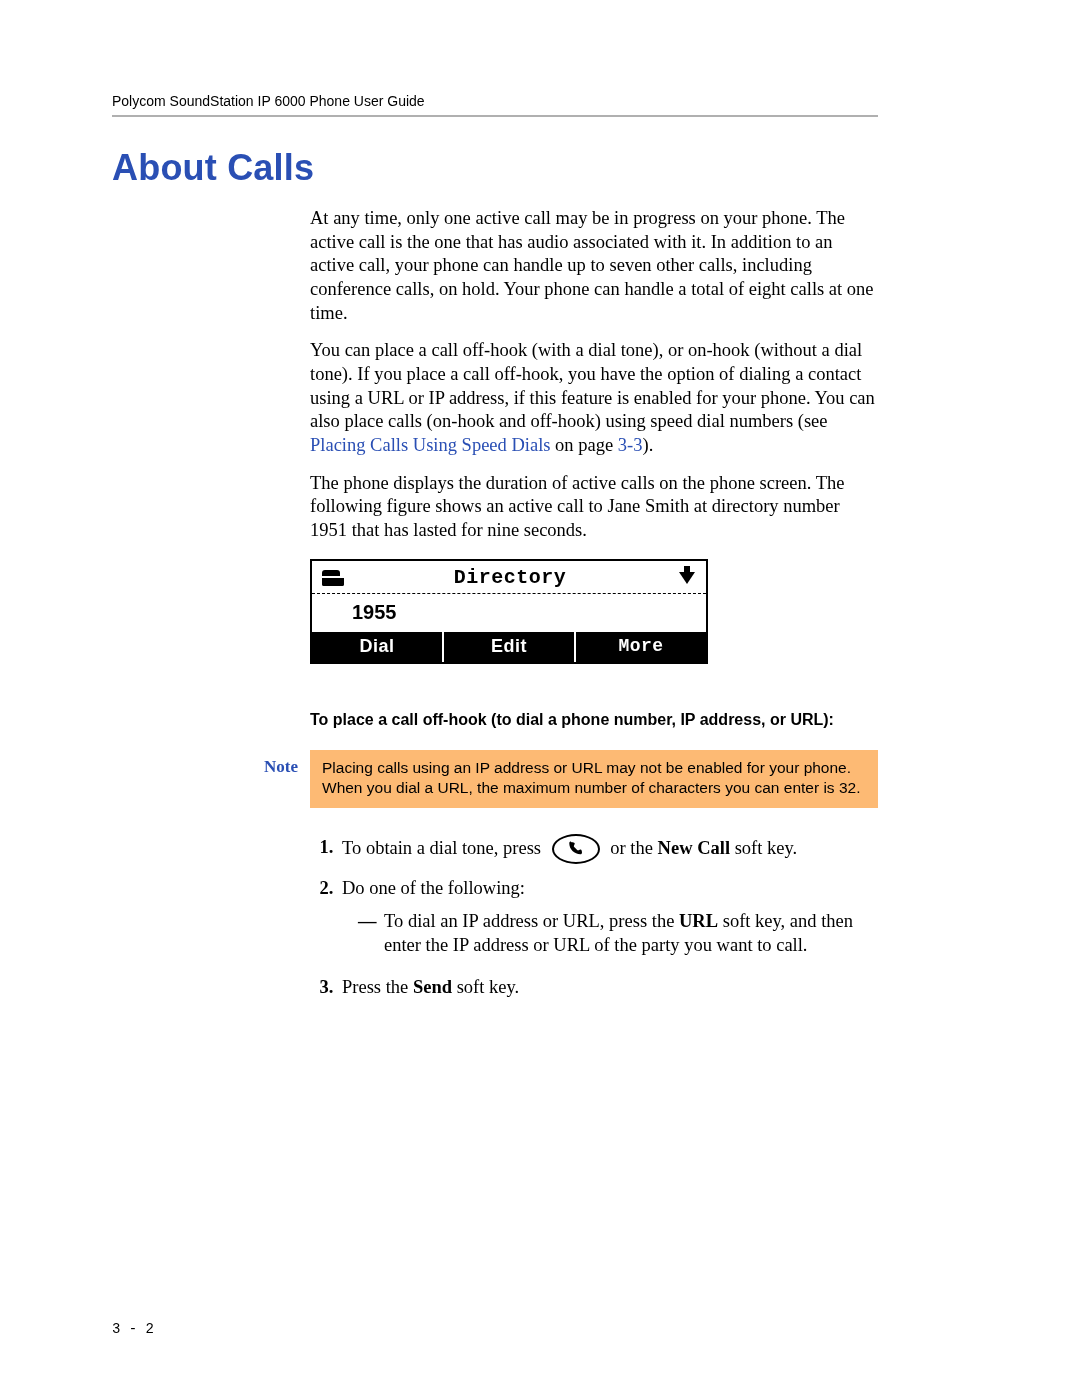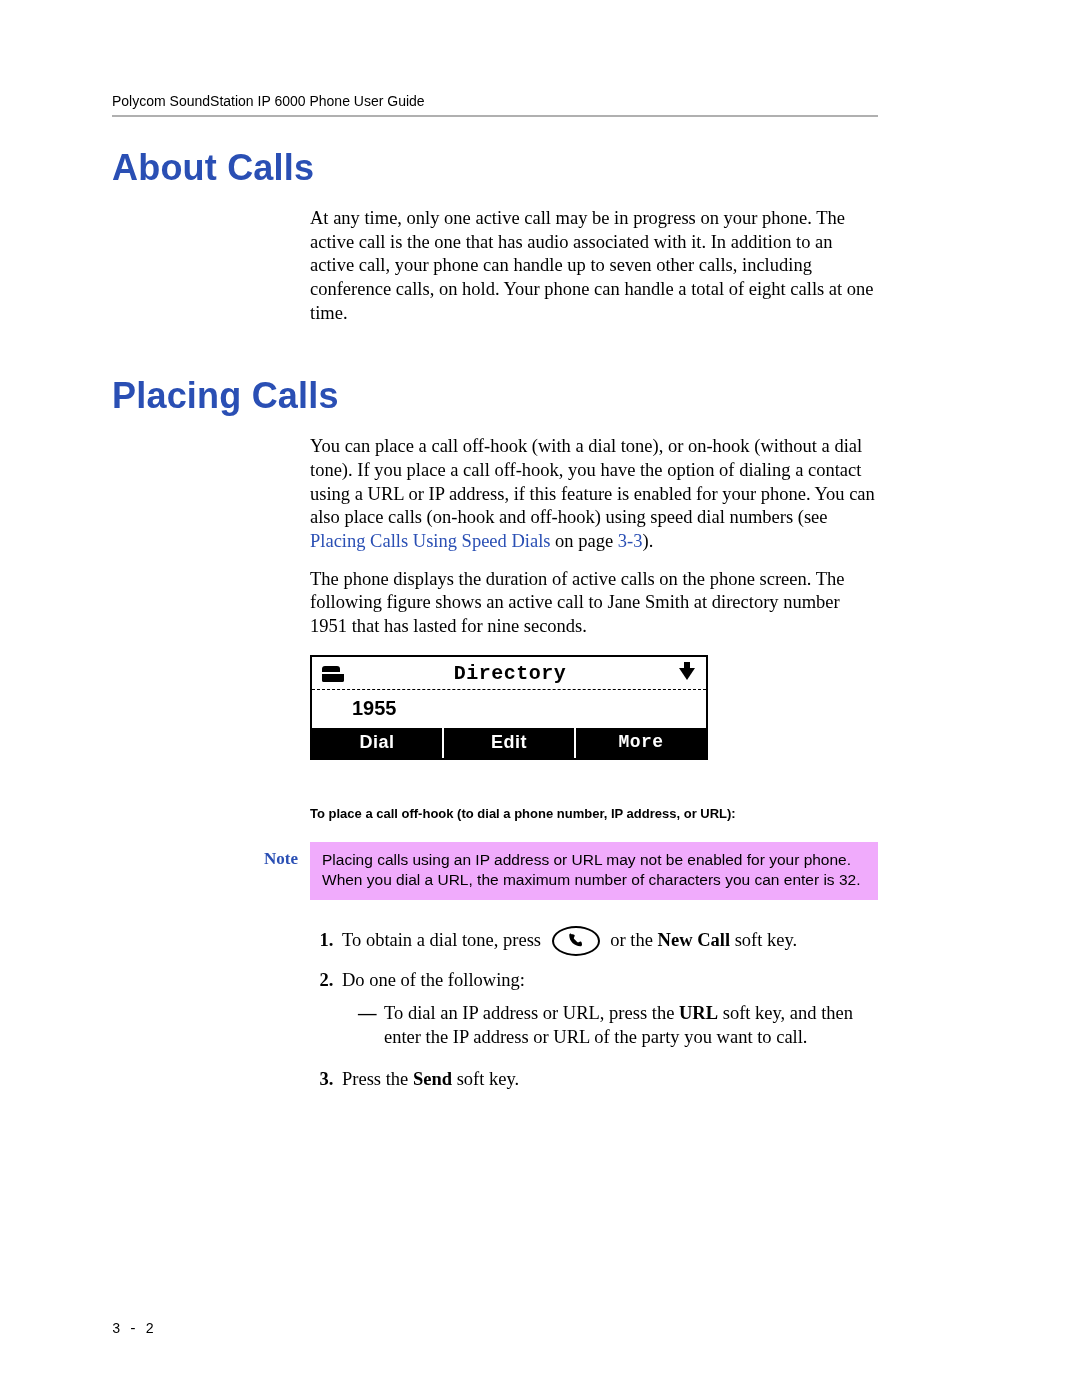--- a/index.html
+++ b/index.html
@@ -151,21 +151,21 @@
     font-size:18px;
     padding:3px 0 4px 0;
     letter-spacing:0.5px;
     border-right:2px solid #fff;
   }
   .lcd-softkeys div:last-child{ border-right:none;font-family:Liberation Mono, monospace; }
 
   .subhead {
     font-family: Arial, Helvetica, sans-serif;
     font-weight: 700;
-    font-size: 13px;
+    font-size: 16px;
     margin: 46px 0 20px 0;
   }
 
   
   .note-row {
     display:flex;
     align-items:flex-start;
     margin: 0 0 0 -82px;
   }
   .note-label{
@@ -173,21 +173,21 @@
     text-align:right;
     color:#2a4fb4;
     font-weight:700;
     font-family: "Book Antiqua", Palatino, serif;
     font-size:17px;
     padding-top:6px;
     padding-right:12px;
   }
   .note-box{
     flex:1;
-    background:#f0abfc;
+    background:#fdba74;
     padding:8px 16px 10px 12px;
     font-family: Arial, Helvetica, sans-serif;
     font-size:15.5px;
     line-height:1.28;
   }
 
   
   ol.steps{
     margin: 26px 0 0 0;
     padding:0 0 0 28px;
@@ -247,21 +247,20 @@
 <div class="page">
 
   <div class="running-header">Polycom SoundStation IP 6000 Phone User Guide</div>
   <div class="rule"></div>
 
   <h1 class="section">About Calls</h1>
   <div class="body-col">
     <p>At any time, only one active call may be in progress on your phone. The active call is the one that has audio associated with it. In addition to an active call, your phone can handle up to seven other calls, including conference calls, on hold. Your phone can handle a total of eight calls at one time.</p>
   </div>
 
-  <h1 class="section placing">Placing Calls</h1>
   <div class="body-col">
     <p>
       <span>You can place a call off-hook (with a dial tone), or on-hook (without a dial tone). If you place a call off-hook, you have the option of dialing a contact using a URL or IP address, if this feature is enabled for your phone. You can also place calls (on-hook and off-hook) using speed dial numbers (see </span><span class="link">Placing Calls Using Speed Dials</span><span> on page </span><span class="pageref">3-3</span><span>).</span>
     </p>
     <p>The phone displays the duration of active calls on the phone screen. The following figure shows an active call to Jane Smith at directory number 1951 that has lasted for nine seconds.</p>
 
     <div class="phone-figure">
       <div class="lcd">
         <div class="lcd-top">
           <span class="lcd-left-icon">

